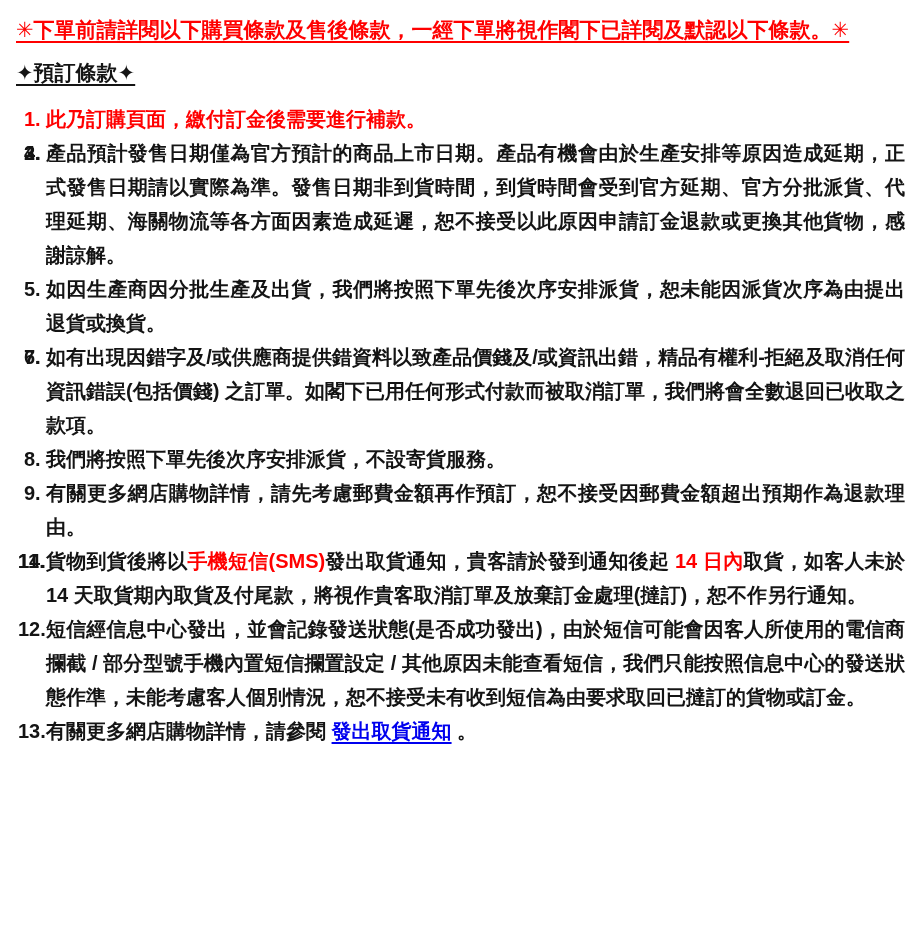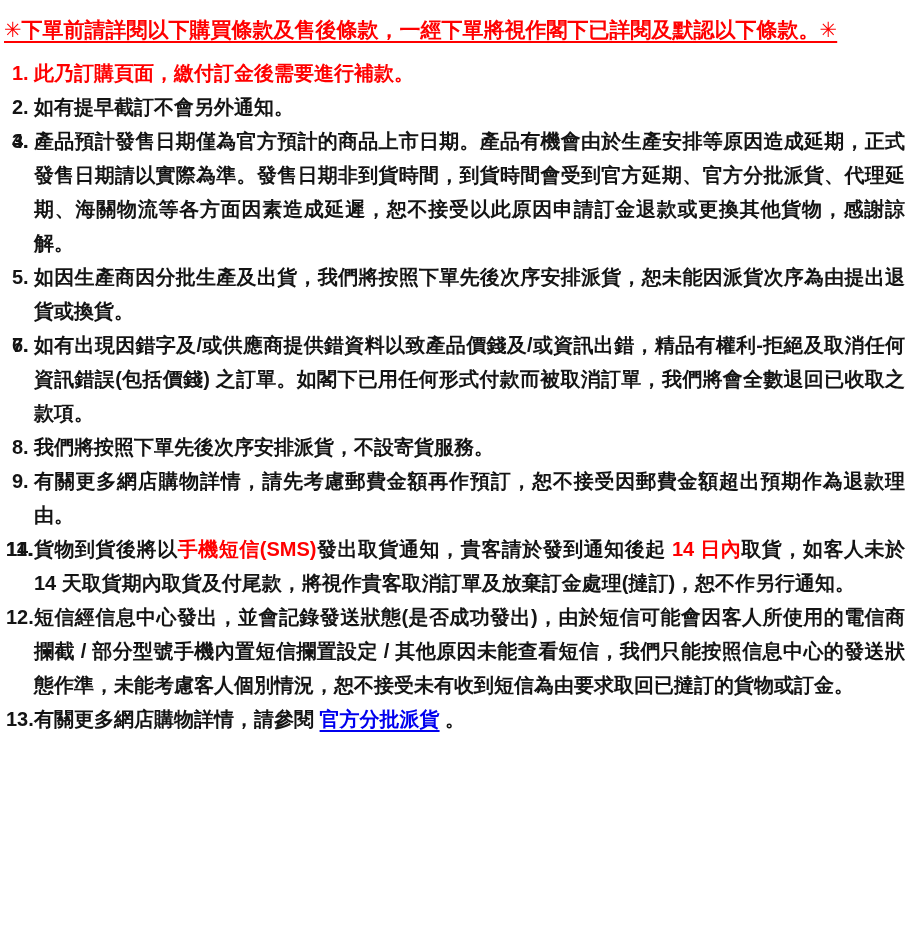--- a/index.html
+++ b/index.html
@@ -9,21 +9,21 @@
   }
   body {
     width: 913px;
     height: 948px;
     overflow: hidden;
     font-family: "Liberation Sans", "DejaVu Sans", sans-serif;
     font-weight: bold;
     color: #141414;
   }
   .doc {
-    padding: 13px 8px 0 4px;
+    padding: 13px 8px 0 16px;
     font-size: 20px;
     line-height: 34px;
   }
   .warning-header {
     margin: 0 0 9px 0;
     font-size: 21px;
     color: #ff0000;
     text-decoration: underline;
     text-decoration-thickness: 2px;
     text-underline-offset: 4px;
@@ -71,29 +71,30 @@
     text-underline-offset: 4px;
     cursor: pointer;
   }
 </style>
 </head>
 <body>
 
 <div class="doc">
   <p class="warning-header">✳下單前請詳閱以下購買條款及售後條款，一經下單將視作閣下已詳閱及默認以下條款。✳</p>
 
+  <h2 class="section-title">✦預訂條款✦</h2>
 
   <ol class="terms" id="terms-list">
       <li class="term red-item"><span class="num">1.</span><span class="text"><span>此乃訂購頁面，繳付訂金後需要進行補款。</span></span></li>
-      <li class="term"><span class="num">2.</span><span class="text"><span>如有提早截訂不會另外通知。</span></span></li>
+      <li class="term"><span class="num">2.</span></li>
       <li class="term"><span class="num">3.</span></li>
       <li class="term"><span class="num">4.</span><span class="text"><span>產品預計發售日期僅為官方預計的商品上市日期。產品有機會由於生產安排等原因造成延期，正式發售日期請以實際為準。發售日期非到貨時間，到貨時間會受到官方延期、官方分批派貨、代理延期、海關物流等各方面因素造成延遲，恕不接受以此原因申請訂金退款或更換其他貨物，感謝諒解。</span></span></li>
       <li class="term"><span class="num">5.</span><span class="text"><span>如因生產商因分批生產及出貨，我們將按照下單先後次序安排派貨，恕未能因派貨次序為由提出退貨或換貨。</span></span></li>
       <li class="term"><span class="num">6.</span></li>
       <li class="term"><span class="num">7.</span><span class="text"><span>如有出現因錯字及/或供應商提供錯資料以致產品價錢及/或資訊出錯，精品有權利-拒絕及取消任何資訊錯誤(包括價錢) 之訂單。如閣下已用任何形式付款而被取消訂單，我們將會全數退回已收取之款項。</span></span></li>
       <li class="term"><span class="num">8.</span><span class="text"><span>我們將按照下單先後次序安排派貨，不設寄貨服務。</span></span></li>
       <li class="term"><span class="num">9.</span><span class="text"><span>有關更多網店購物詳情，請先考慮郵費金額再作預訂，恕不接受因郵費金額超出預期作為退款理由。</span></span></li>
       <li class="term"><span class="num d2">14.</span></li>
       <li class="term"><span class="num d2">11.</span><span class="text"><span>貨物到貨後將以</span><span class="ru">手機短信(SMS)</span><span>發出取貨通知，貴客請於發到通知後起 </span><span class="ru">14 日內</span><span>取貨，如客人未於 14 天取貨期內取貨及付尾款，將視作貴客取消訂單及放棄訂金處理(撻訂)，恕不作另行通知。</span></span></li>
       <li class="term"><span class="num d2">12.</span><span class="text"><span>短信經信息中心發出，並會記錄發送狀態(是否成功發出)，由於短信可能會因客人所使用的電信商攔截 / 部分型號手機內置短信攔置設定 / 其他原因未能查看短信，我們只能按照信息中心的發送狀態作準，未能考慮客人個別情況，恕不接受未有收到短信為由要求取回已撻訂的貨物或訂金。</span></span></li>
-      <li class="term"><span class="num d2">13.</span><span class="text"><span>有關更多網店購物詳情，請參閱 </span><span class="link">官方分批派貨</span><span> 。</span></span></li>
+      <li class="term"><span class="num d2">13.</span><span class="text"><span>有關更多網店購物詳情，請參閱 </span><span class="link">發出取貨通知</span><span> 。</span></span></li>
     </ol>
 </div>
 
 </body></html>

